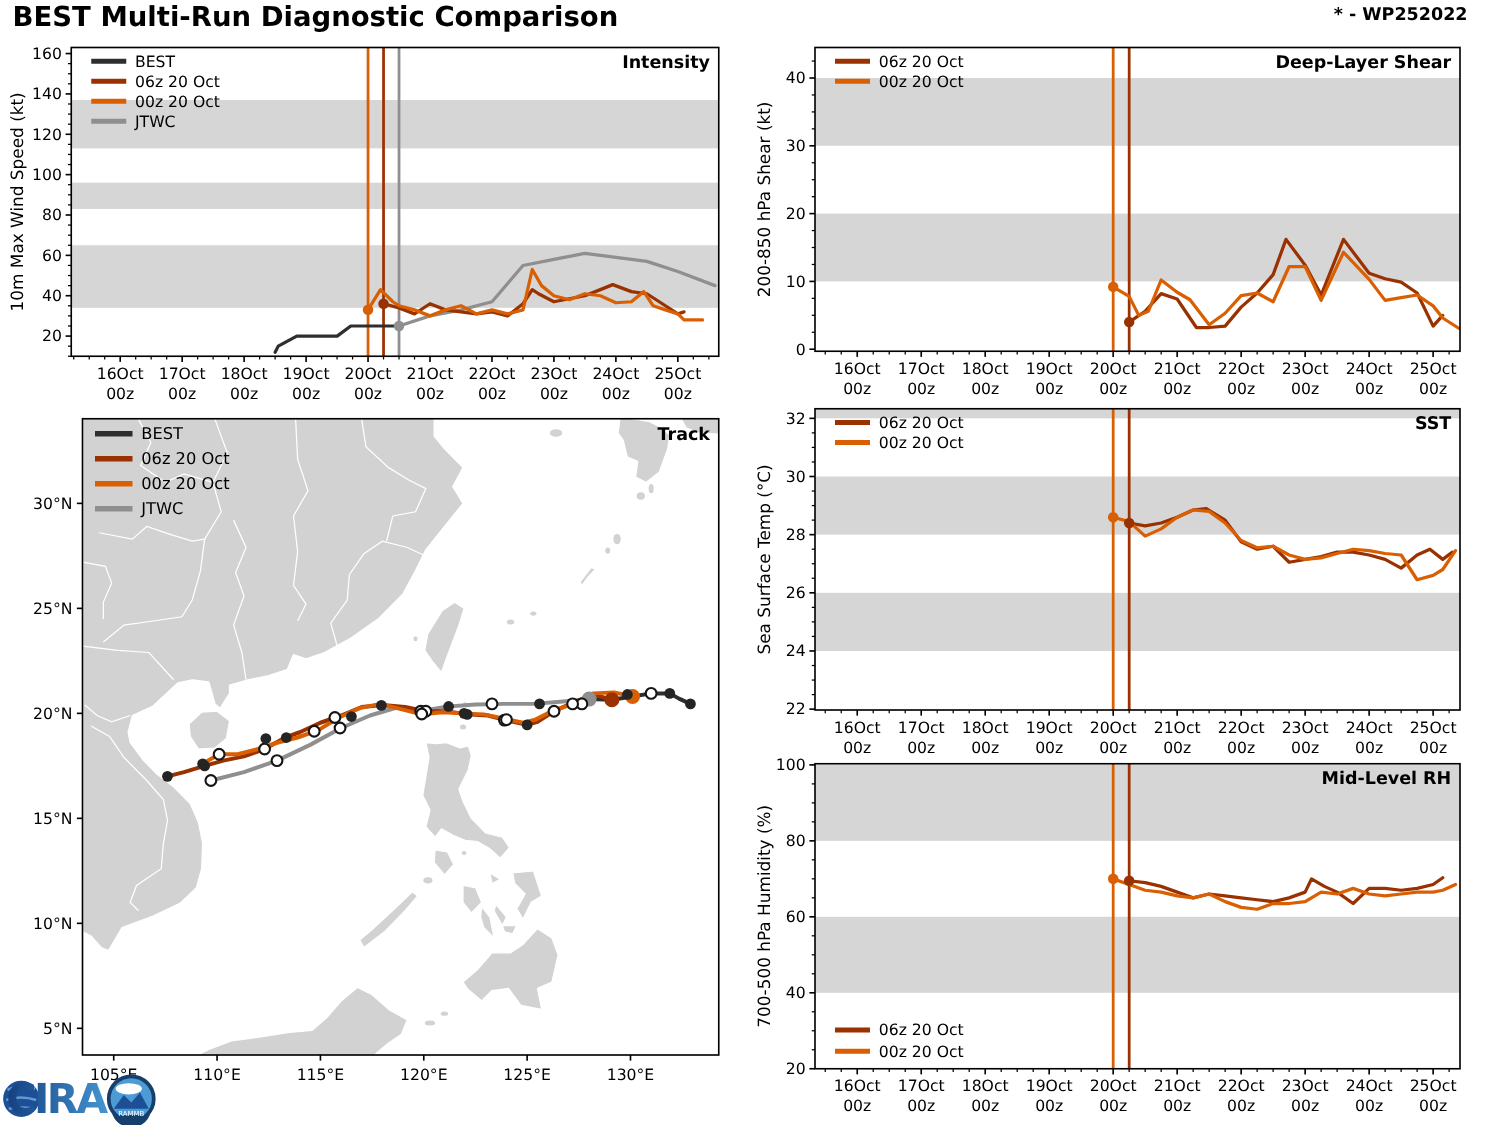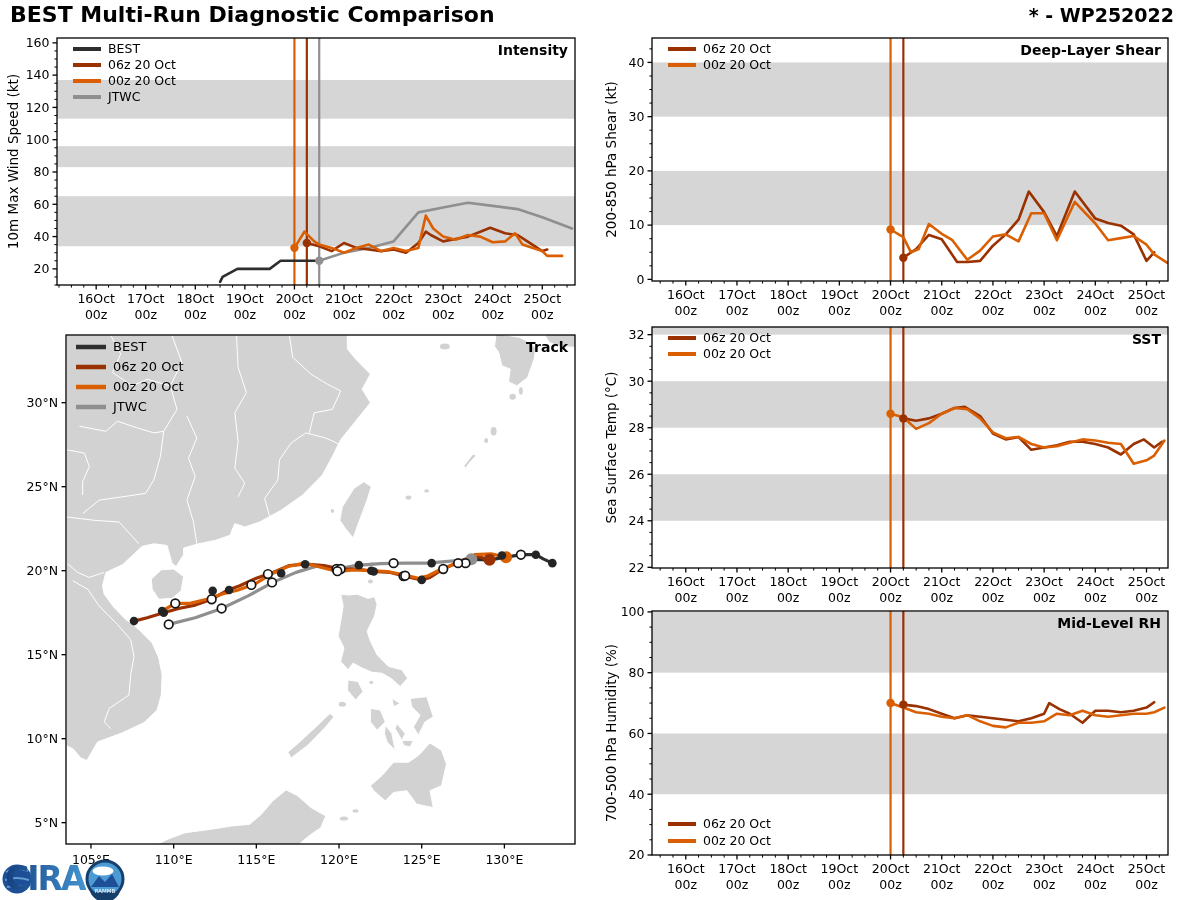--- a/index.html
+++ b/index.html
@@ -1,19 +1,19 @@
 <!DOCTYPE html>
 <html><head>
 <meta charset="utf-8">
 <style>
   html,body{margin:0;padding:0;background:#fff;}
   body{width:1200px;height:900px;position:relative;overflow:hidden;
        font-family:"DejaVu Sans", sans-serif;}
   .main-title{position:absolute;left:10px;top:2px;font-size:22px;font-weight:bold;color:#000;}
-  .star-title{position:absolute;right:26px;top:4px;font-size:19px;font-weight:bold;color:#000;}
+  .star-title{position:absolute;right:26px;top:4px;font-size:14px;font-weight:bold;color:#000;}
   #fig{position:absolute;left:0;top:0;}
   .logo-wrap{position:absolute;left:2px;top:856px;width:125px;height:44px;}
 </style>
 </head>
 <body>
 
 <div class="main-title">BEST Multi-Run Diagnostic Comparison</div>
 <div class="star-title">* - WP252022</div>
 
 <svg id="fig" width="1200" height="900">

